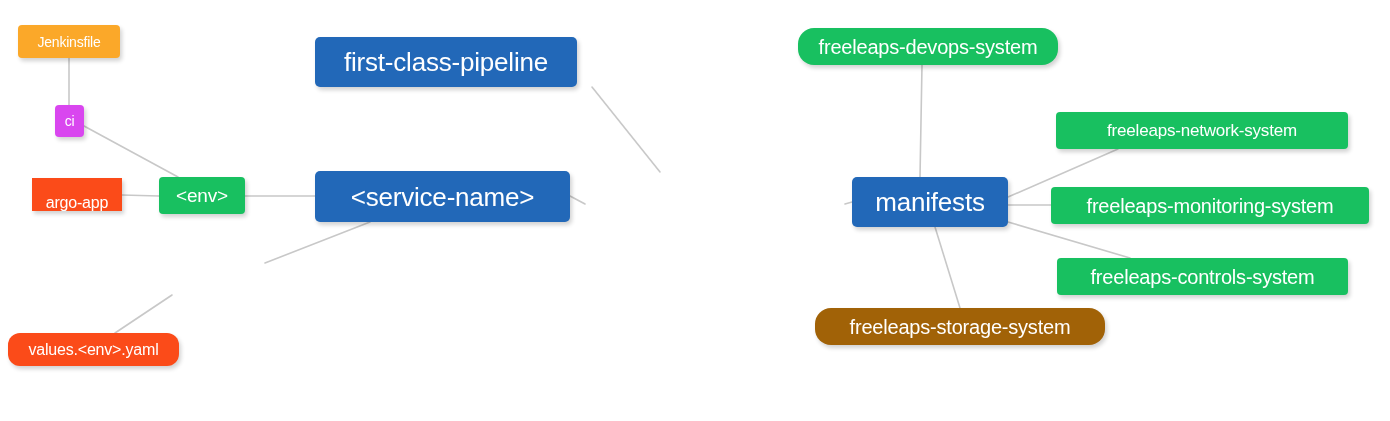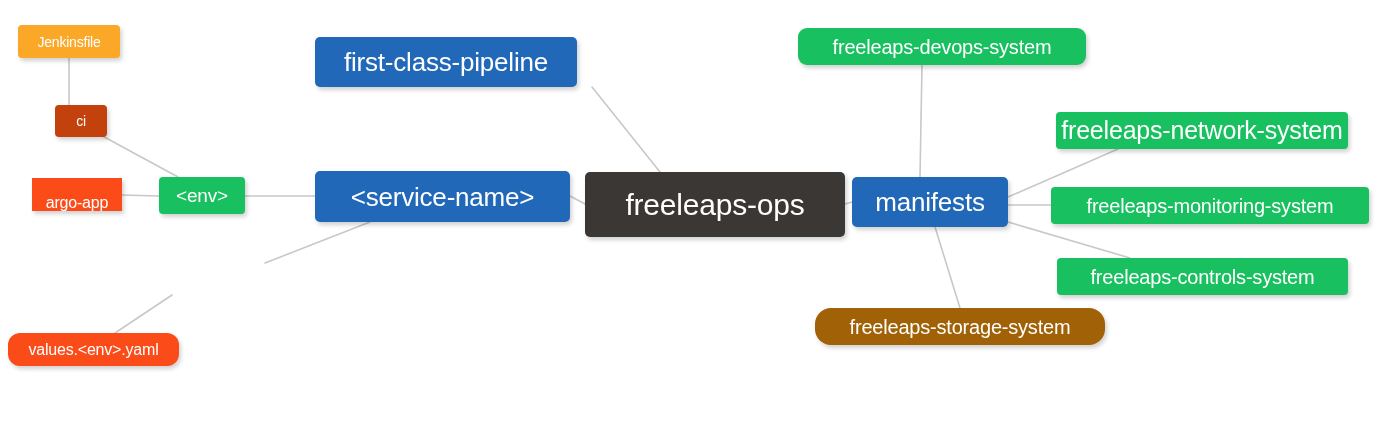--- a/index.html
+++ b/index.html
@@ -58,51 +58,48 @@
       <line x1="159" y1="196" x2="122" y2="195" stroke="#c8c8c8" stroke-width="1.6" stroke-linecap="round"></line>
       <line x1="178" y1="177" x2="84" y2="126" stroke="#c8c8c8" stroke-width="1.6" stroke-linecap="round"></line>
       <line x1="69" y1="105" x2="69" y2="58" stroke="#c8c8c8" stroke-width="1.6" stroke-linecap="round"></line>
       <line x1="172" y1="295" x2="115" y2="333" stroke="#c8c8c8" stroke-width="1.6" stroke-linecap="round"></line>
       <line x1="920" y1="177" x2="922" y2="65" stroke="#c8c8c8" stroke-width="1.6" stroke-linecap="round"></line>
       <line x1="1008" y1="197" x2="1118" y2="149" stroke="#c8c8c8" stroke-width="1.6" stroke-linecap="round"></line>
       <line x1="1008" y1="205" x2="1051" y2="205" stroke="#c8c8c8" stroke-width="1.6" stroke-linecap="round"></line>
       <line x1="1008" y1="222" x2="1130" y2="258" stroke="#c8c8c8" stroke-width="1.6" stroke-linecap="round"></line>
       <line x1="935" y1="227" x2="960" y2="308" stroke="#c8c8c8" stroke-width="1.6" stroke-linecap="round"></line>
     </svg>
-<div class="node" style="left: 585px; top: 172px; width: 260px; height: 65px; background: rgb(59, 55, 52); font-size: 30px; border-radius: 5px;">
-      <span class="node-label">freeleaps-ops</span>
-    </div>
     <div class="node" style="left: 315px; top: 171px; width: 255px; height: 51px; background: rgb(34, 104, 184); font-size: 26px; border-radius: 5px;">
       <span class="node-label">&lt;service-name&gt;</span>
     </div>
     <div class="node" style="left: 852px; top: 177px; width: 156px; height: 50px; background: rgb(34, 104, 184); font-size: 26px; border-radius: 5px;">
       <span class="node-label">manifests</span>
     </div>
     <div class="node" style="left: 315px; top: 37px; width: 262px; height: 50px; background: rgb(34, 104, 184); font-size: 26px; border-radius: 5px;">
       <span class="node-label">first-class-pipeline</span>
     </div>
     <div class="node" style="left: 159px; top: 177px; width: 86px; height: 37px; background: rgb(24, 192, 96); font-size: 19px; border-radius: 4px;">
       <span class="node-label">&lt;env&gt;</span>
     </div>
-    <div class="node" style="left: 55px; top: 105px; width: 52px; height: 32px; background: #c2410c; font-size: 14px; border-radius: 4px;">
+    <div class="node" style="left: 55px; top: 105px; width: 29px; height: 32px; background: #d946ef; font-size: 14px; border-radius: 4px;">
       <span class="node-label">ci</span>
     </div>
     <div class="node" style="left: 18px; top: 25px; width: 102px; height: 33px; background: rgb(251, 168, 41); font-size: 14px; border-radius: 4px;">
       <span class="node-label">Jenkinsfile</span>
     </div>
     <div class="node" style="left: 32px; top: 178px; width: 90px; height: 33px; background: rgb(251, 75, 25); font-size: 16px; border-radius: 0; align-items: flex-end;">
       <span class="node-label">argo-app</span>
     </div>
     <div class="node" style="left: 8px; top: 333px; width: 171px; height: 33px; background: rgb(251, 75, 25); font-size: 16px; border-radius: 12px;">
       <span class="node-label">values.&lt;env&gt;.yaml</span>
     </div>
-    <div class="node" style="left: 798px; top: 28px; width: 288px; height: 37px; background: rgb(24, 192, 96); font-size: 20px; border-radius: 9px;">
+    <div class="node" style="left: 798px; top: 28px; width: 260px; height: 37px; background: rgb(24, 192, 96); font-size: 20px; border-radius: 16px;">
       <span class="node-label">freeleaps-devops-system</span>
     </div>
-    <div class="node" style="left: 1056px; top: 112px; width: 292px; height: 37px; background: rgb(24, 192, 96); font-size: 25px; border-radius: 4px;">
+    <div class="node" style="left: 1056px; top: 112px; width: 292px; height: 37px; background: rgb(24, 192, 96); font-size: 17px; border-radius: 4px;">
       <span class="node-label">freeleaps-network-system</span>
     </div>
     <div class="node" style="left: 1051px; top: 187px; width: 318px; height: 37px; background: rgb(24, 192, 96); font-size: 20px; border-radius: 4px;">
       <span class="node-label">freeleaps-monitoring-system</span>
     </div>
     <div class="node" style="left: 1057px; top: 258px; width: 291px; height: 37px; background: rgb(24, 192, 96); font-size: 20px; border-radius: 4px; justify-content: center;">
       <span class="node-label">freeleaps-controls-system</span>
     </div>
     <div class="node" style="left: 815px; top: 308px; width: 290px; height: 37px; background: #a16207; font-size: 20px; border-radius: 16px;">
       <span class="node-label">freeleaps-storage-system</span>

